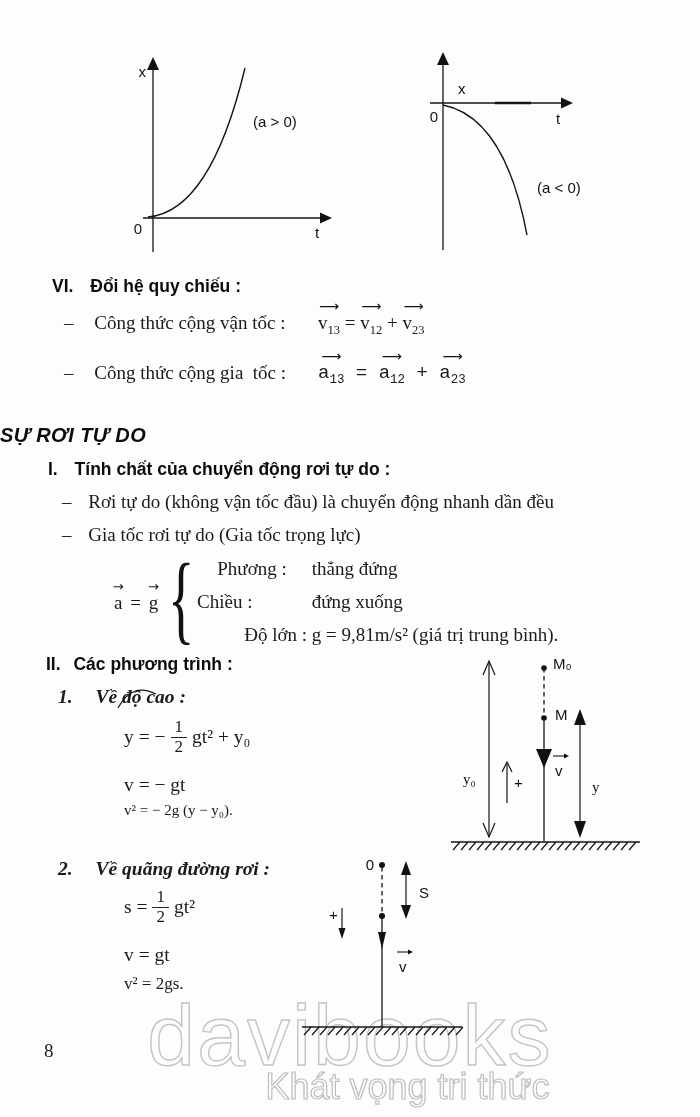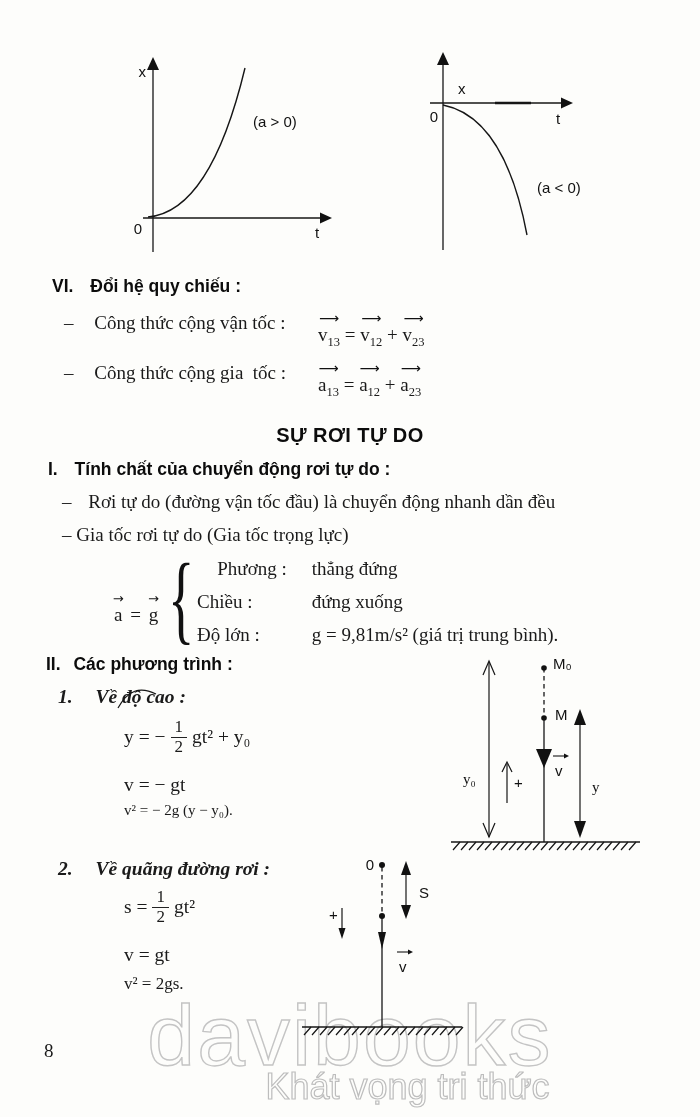--- a/index.html
+++ b/index.html
@@ -8,21 +8,21 @@
   .abs { position:absolute; z-index:1; }
   .sans { font-family:"Liberation Sans", sans-serif; font-weight:700; color:#0c0c0c; }
   .serif { font-family:"Liberation Serif", serif; }
   .t17 { font-size:17.5px; }
   .t19 { font-size:19px; }
   .bi { font-weight:700; font-style:italic; font-size:19.5px; }
   .keep-sp { white-space:pre; }
   .title { font-size:20px; letter-spacing:0.4px; }
   sub.fsub { font-size:12.5px; }
   
-  .vec { position:relative; display:inline-block;margin-top:12px; }
+  .vec { position:relative; display:inline-block; }
   .vec::before { content:"\2192"; position:absolute; left:50%; top:-12px;
                  transform:translateX(-50%); font-size:13px; line-height:1;
                  font-family:"DejaVu Sans", sans-serif; color:#111; }
   .vec.wide::before { content:"\27F6"; top:-13px; font-size:14px; }
   
   .eq { display:inline-flex; align-items:center; gap:5px; font-size:19.5px; }
   .frac { display:inline-flex; flex-direction:column; align-items:center; line-height:1.1;
           font-size:17px; }
   .frac .den { border-top:1.4px solid #222; padding:0 4px; }
   .brace { font-size:100px; line-height:96px; transform:scaleX(0.55); transform-origin:left center;
@@ -82,59 +82,59 @@
     <span>=</span>
     <span class="vec wide"><span>v</span><sub class="fsub">12</sub></span>
     <span>+</span>
     <span class="vec wide"><span>v</span><sub class="fsub">23</sub></span>
   </div>
 
   <div class="abs serif t19" style="left:64px; top:362px;">
     <span>–</span>
     <span class="keep-sp" style="margin-left:16px;">Công thức cộng gia  tốc :</span>
   </div>
-  <div class="abs serif t19" style="left:318px; top:362px;">
+  <div class="abs serif t19" style="left:318px; top:362px;font-family:Liberation Mono, monospace;">
     <span class="vec wide"><span>a</span><sub class="fsub">13</sub></span>
     <span>=</span>
     <span class="vec wide"><span>a</span><sub class="fsub">12</sub></span>
     <span>+</span>
     <span class="vec wide"><span>a</span><sub class="fsub">23</sub></span>
   </div>
 
-  <div class="abs sans title" style="left:0; right:0; top:424px; text-align:center;">SỰ RƠI TỰ DO</div>
+  <div class="abs sans title" style="left:0; right:0; top:424px; font-style:italic;">SỰ RƠI TỰ DO</div>
 
   <div class="abs sans t17" style="left:48px; top:459px;">
     <span>I.</span>
     <span style="margin-left:12px;">Tính chất của chuyển động rơi tự do :</span>
   </div>
   <div class="abs serif t19" style="left:62px; top:491px;">
     <span>–</span>
-    <span style="margin-left:12px;">Rơi tự do (đường vận tốc đầu) là chuyển động nhanh dần đều</span>
+    <span style="margin-left:12px;">Rơi tự do (không vận tốc đầu) là chuyển động nhanh dần đều</span>
   </div>
   <div class="abs serif t19" style="left:62px; top:524px;">
     <span>–</span>
-    <span style="">Gia tốc rơi tự do (Gia tốc trọng lực)</span>
+    <span style="margin-left:12px;">Gia tốc rơi tự do (Gia tốc trọng lực)</span>
   </div>
 
   <div class="abs serif t19" style="left:114px; top:592px;">
     <span class="vec"><span>a</span></span>
     <span style="margin:0 3px;">=</span>
     <span class="vec"><span>g</span></span>
   </div>
   <div class="abs serif brace" style="left:168px; top:551px;">{</div>
   <div class="abs serif t19" style="left:197px; top:558px;">
     <span style="display:inline-block; width:110px;text-align:center;">Phương :</span>
     <span>thẳng đứng</span>
   </div>
   <div class="abs serif t19" style="left:197px; top:591px;">
     <span style="display:inline-block; width:110px;">Chiều :</span>
     <span>đứng xuống</span>
   </div>
   <div class="abs serif t19" style="left:197px; top:624px;">
-    <span style="display:inline-block; width:110px;">Độ lớn :</span>
+    <span style="display:inline-block; width:110px;text-align:right;">Độ lớn :</span>
     <span>g = 9,81m/s² (giá trị trung bình).</span>
   </div>
 
   <div class="abs sans t17" style="left:46px; top:654px;">
     <span>II.</span>
     <span style="margin-left:8px;">Các phương trình :</span>
   </div>
 
   <div class="abs serif bi" style="left:58px; top:686px;">
     <span>1.</span>

